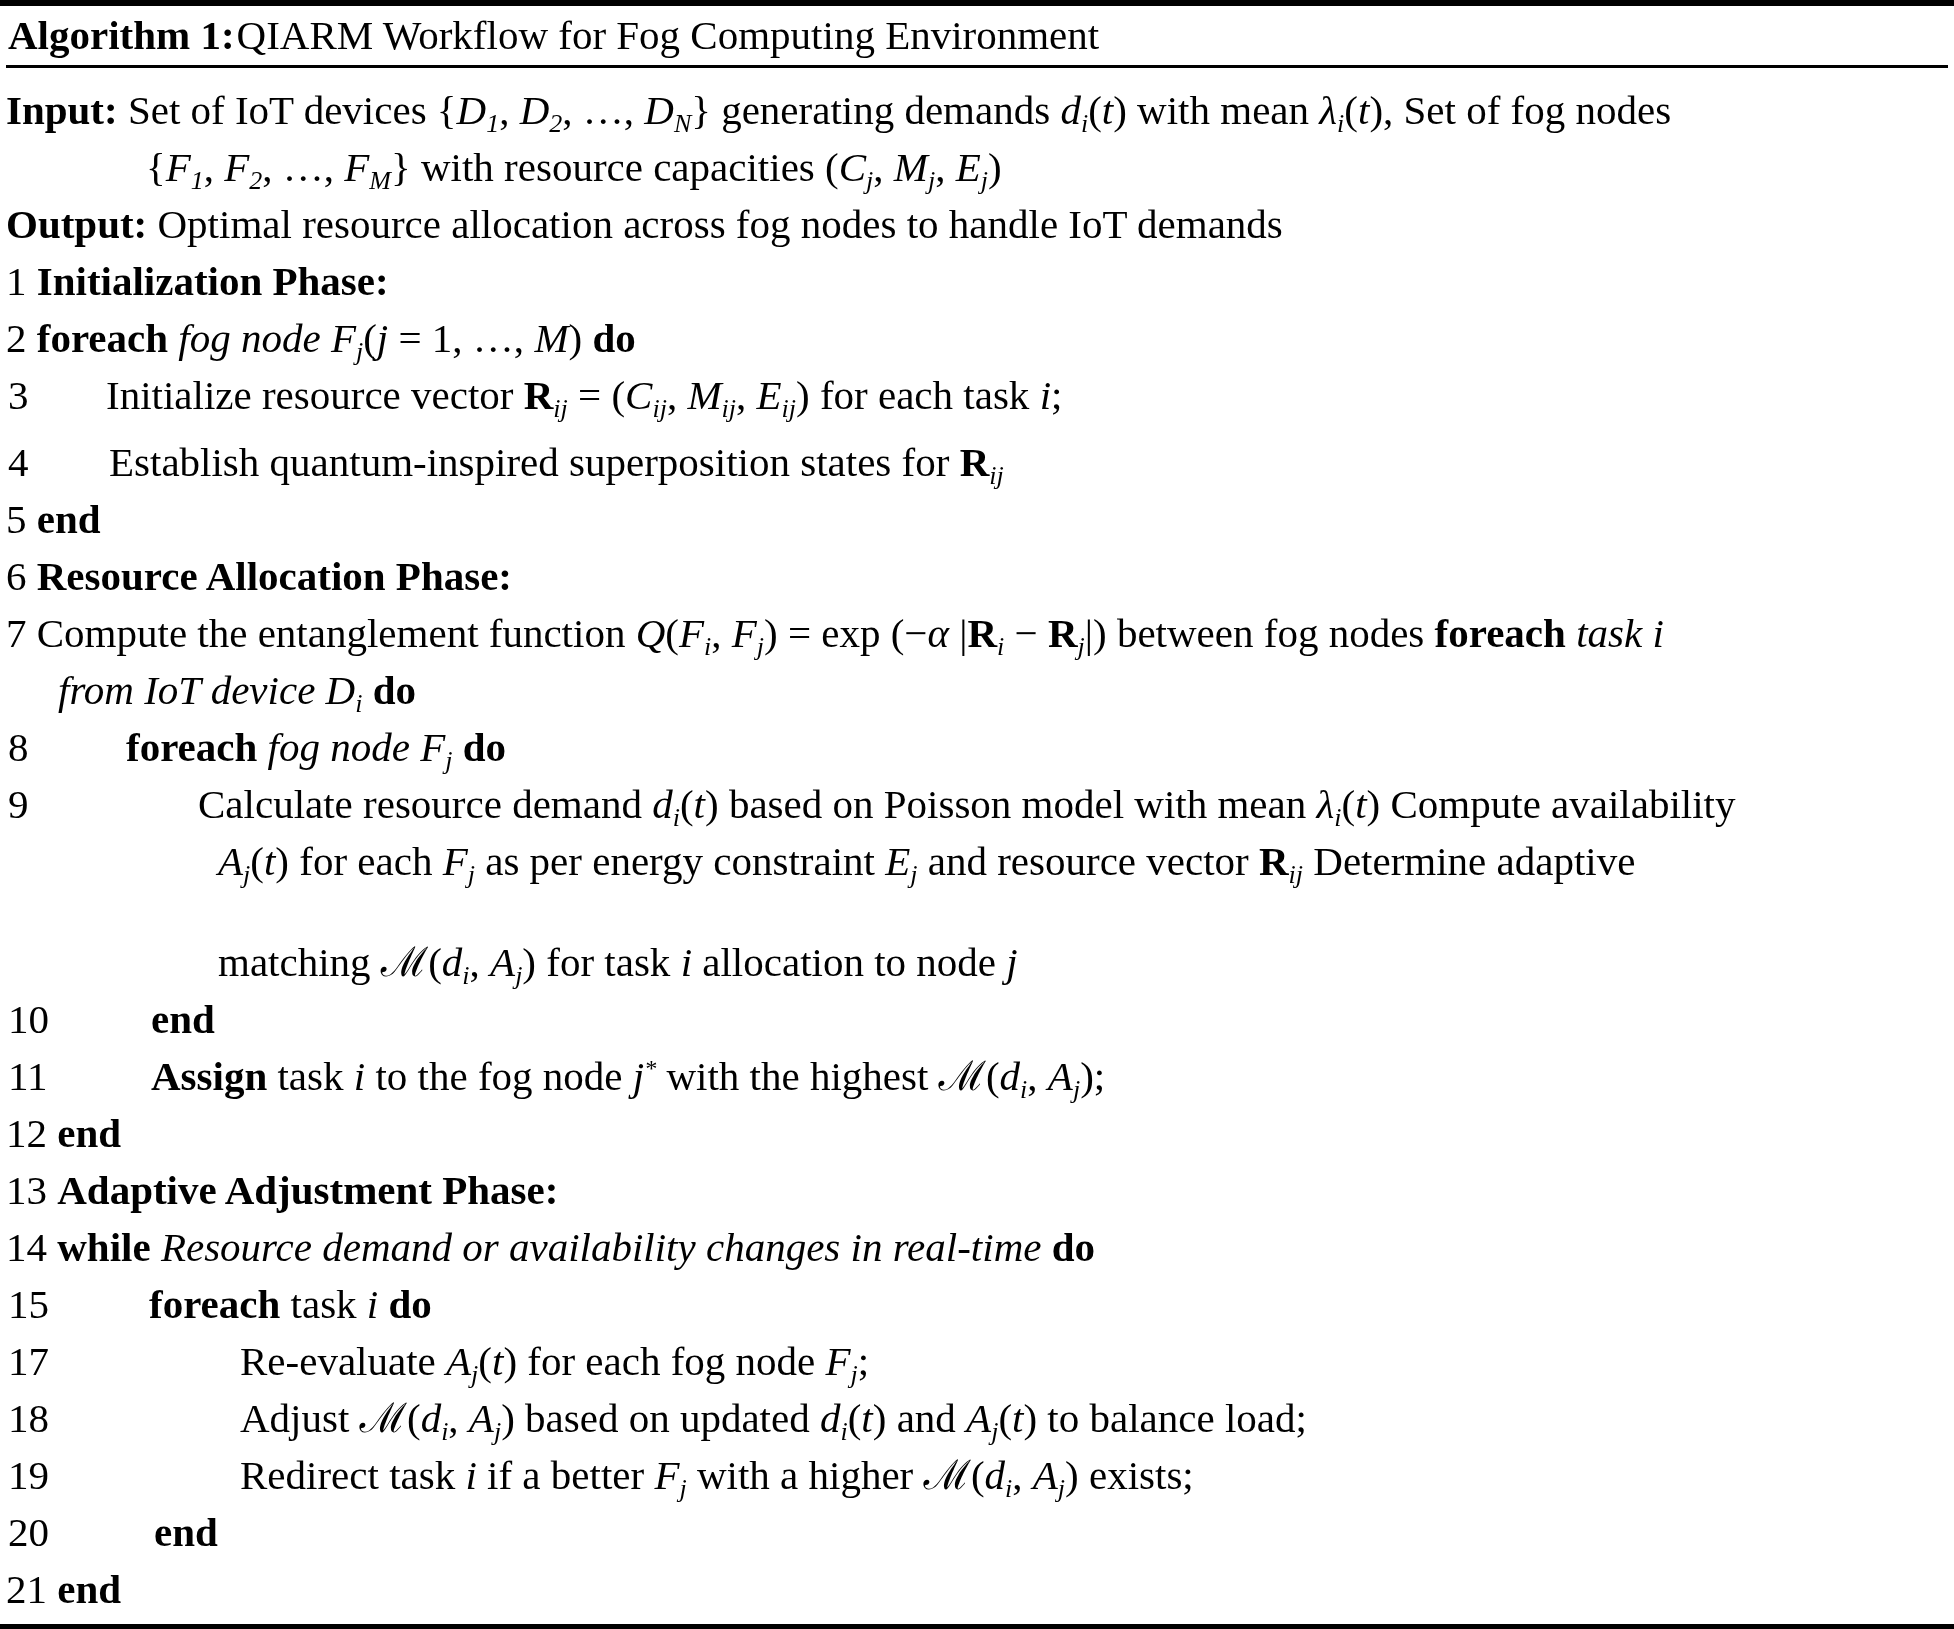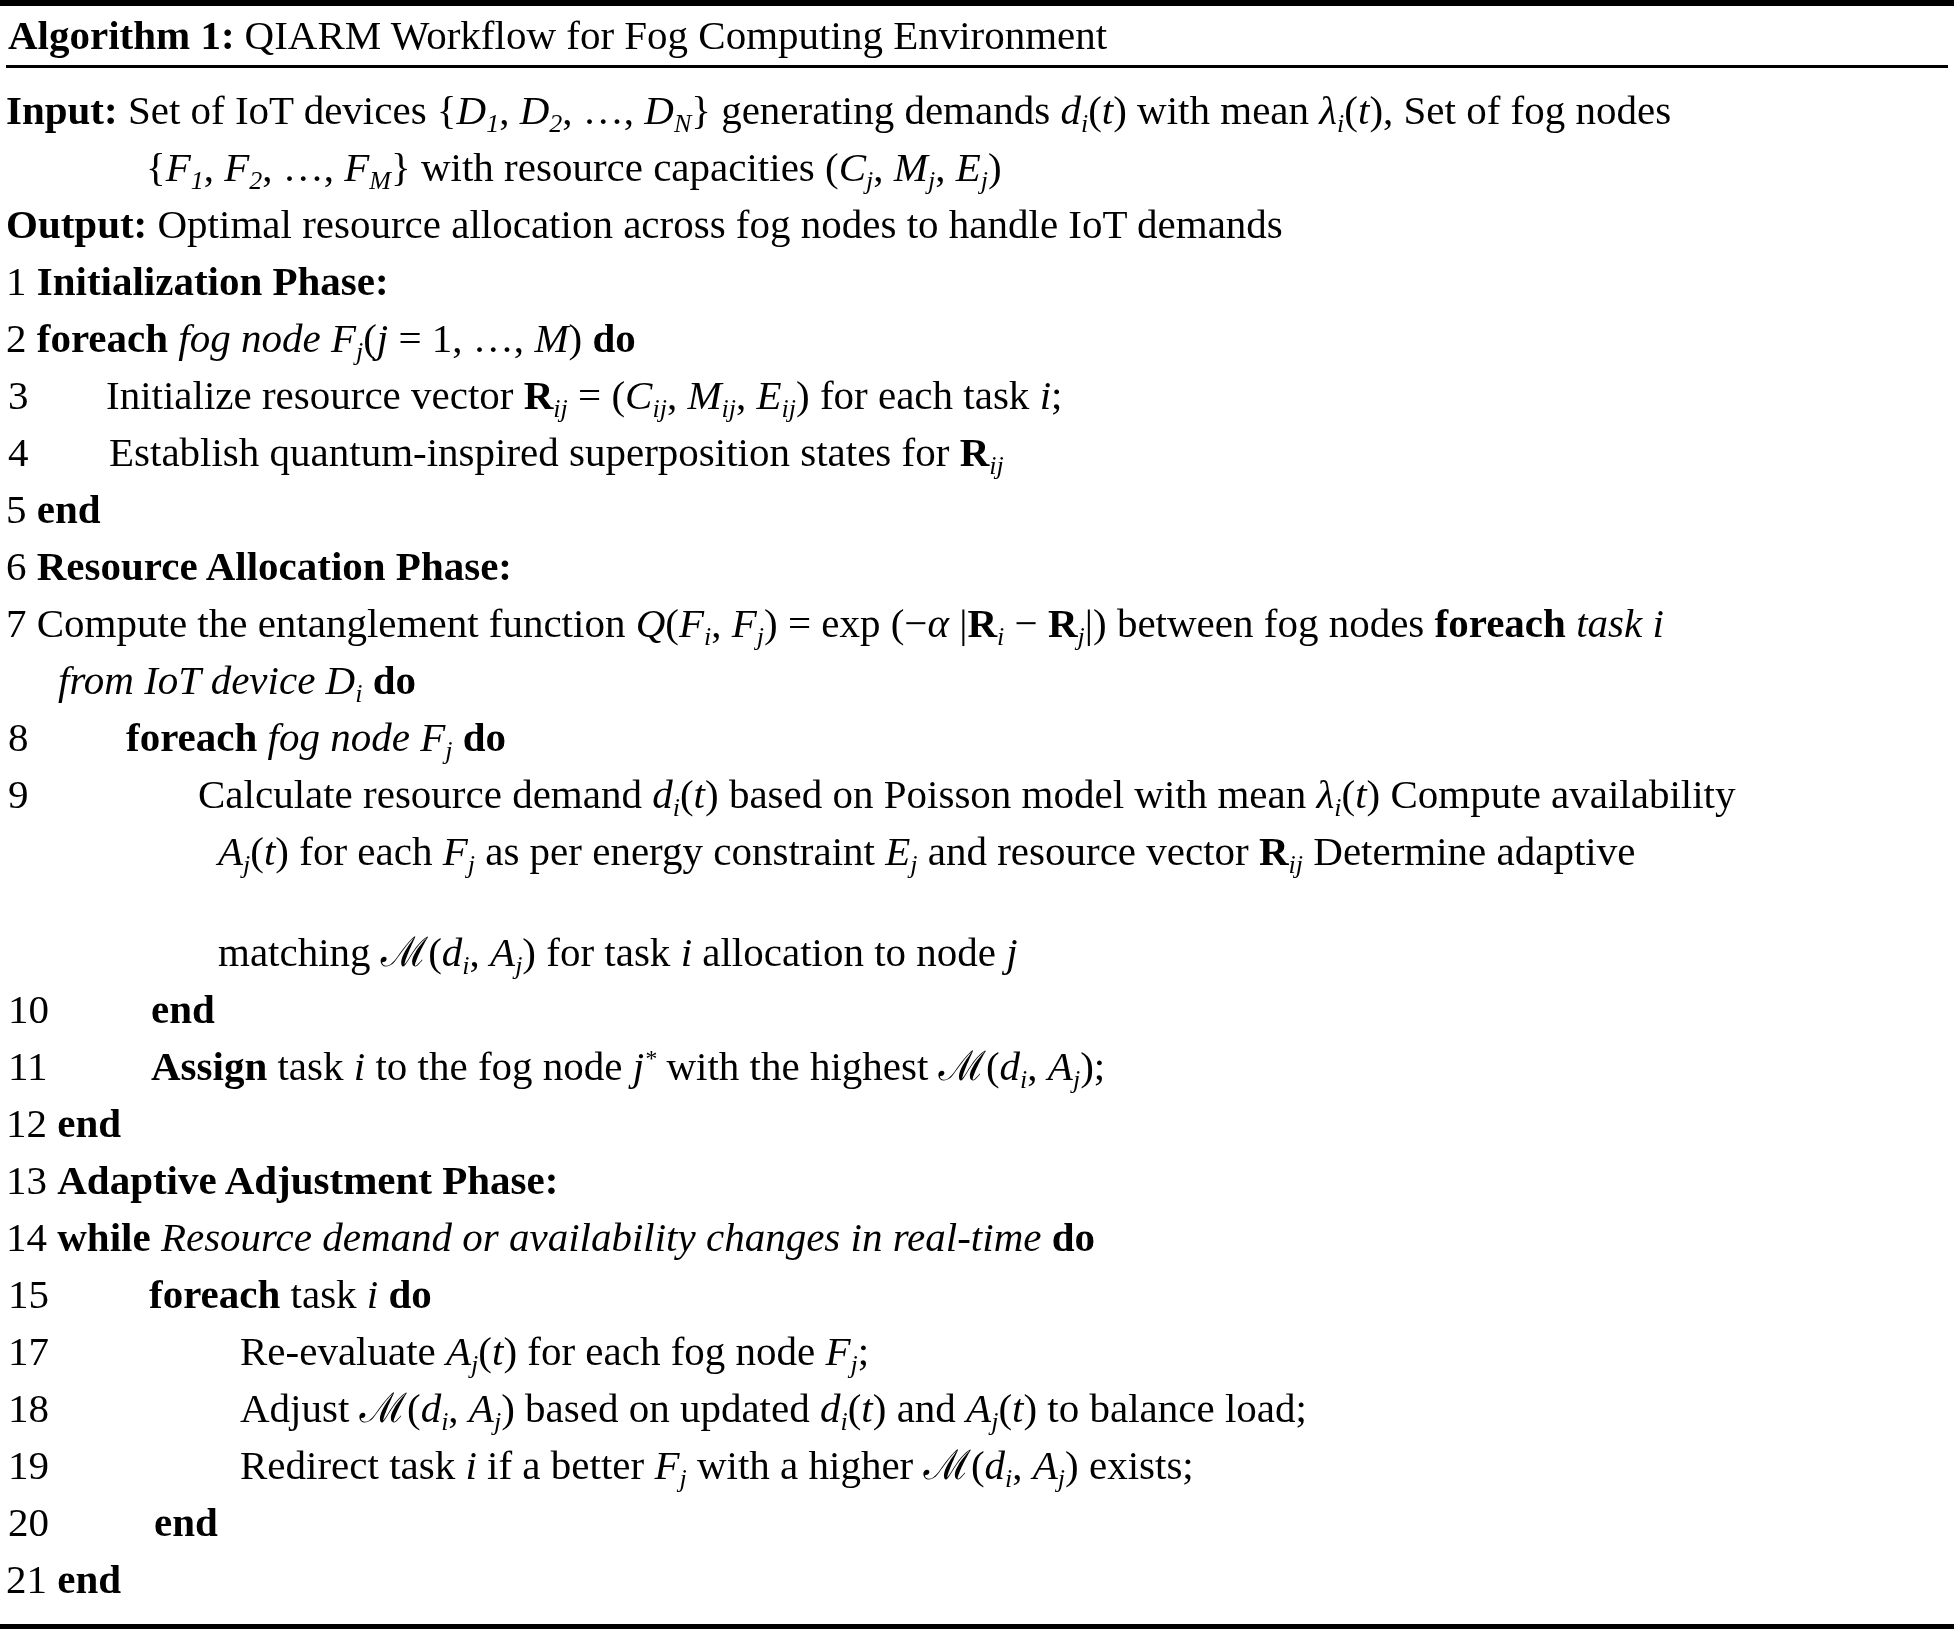--- a/index.html
+++ b/index.html
@@ -17,21 +17,21 @@
     padding: 0 6px;
   }
   .algo-title {
     font-size: 41px;
     line-height: 50px;
     padding: 4px 0 5px 2px;
     border-bottom: 3px solid #000;
     white-space: nowrap;
   }
   .algo-title .cap-label { font-weight: bold; margin-top: 44px; }
-  .algo-title .cap-text { margin-left: 10px; }
+  .algo-title .cap-text { margin-left: 2px; }
   .algo-body { padding-top: 14px; }
   .line {
     position: relative;
     font-size: 41px;
     line-height: 57px;
     white-space: nowrap;
   }
   .num { display: inline; }
   .num.abs { position: absolute; left: 2px; top: 0; }
   .txt-block { display: block; }
@@ -56,21 +56,21 @@
       </div>
       <div class="line"><span class="b">Output: </span><span>Optimal resource allocation across fog nodes to handle IoT demands</span></div>
       <div class="line"><span class="num">1 </span><span class="b">Initialization Phase:</span></div>
       <div class="line"><span class="num">2 </span><span class="b">foreach </span><span class="i">fog node </span><span class="i">F<sub class="i">j</sub></span><span>(</span><span class="i">j</span><span> = 1, …, </span><span class="i">M</span><span>) </span><span class="b">do</span></div>
       <div class="line">
         <span class="num abs">3</span>
         <span class="txt-block" style="padding-left: 100px;"><span>Initialize resource vector </span><span class="b">R<sub class="i">ij</sub></span><span> = (</span><span class="i">C<sub class="i">ij</sub></span><span>, </span><span class="i">M<sub class="i">ij</sub></span><span>, </span><span class="i">E<sub class="i">ij</sub></span><span>) for each task </span><span class="i">i</span><span>;</span></span>
       </div>
       <div class="line">
         <span class="num abs">4</span>
-        <span class="txt-block" style="padding-left: 103px;"><span>Establish quantum-inspired superposition states for </span><span class="b">R<sub class="i">ij</sub></span></span>
+        <span class="txt-block" style="padding-left: 103px; margin-top: 10px;"><span>Establish quantum-inspired superposition states for </span><span class="b">R<sub class="i">ij</sub></span></span>
       </div>
       <div class="line"><span class="num">5 </span><span class="b">end</span></div>
       <div class="line"><span class="num">6 </span><span class="b">Resource Allocation Phase:</span></div>
       <div class="line"><span class="num">7 </span><span>Compute the entanglement function </span><span class="i">Q</span><span>(</span><span class="i">F<sub class="i">i</sub></span><span>, </span><span class="i">F<sub class="i">j</sub></span><span>) = exp (−</span><span class="i">α</span><span> |</span><span class="b">R<sub class="i">i</sub></span><span> − </span><span class="b">R<sub class="i">j</sub></span><span>|) between fog nodes </span><span class="b">foreach </span><span class="i">task i</span></div>
       <div class="line">
         <span class="txt-block" style="padding-left: 52px;"><span class="i">from IoT device </span><span class="i">D<sub class="i">i</sub></span><span> </span><span class="b">do</span></span>
       </div>
       <div class="line">
         <span class="num abs">8</span>
         <span class="txt-block" style="padding-left: 120px;"><span class="b">foreach </span><span class="i">fog node </span><span class="i">F<sub class="i">j</sub></span><span> </span><span class="b">do</span></span>

